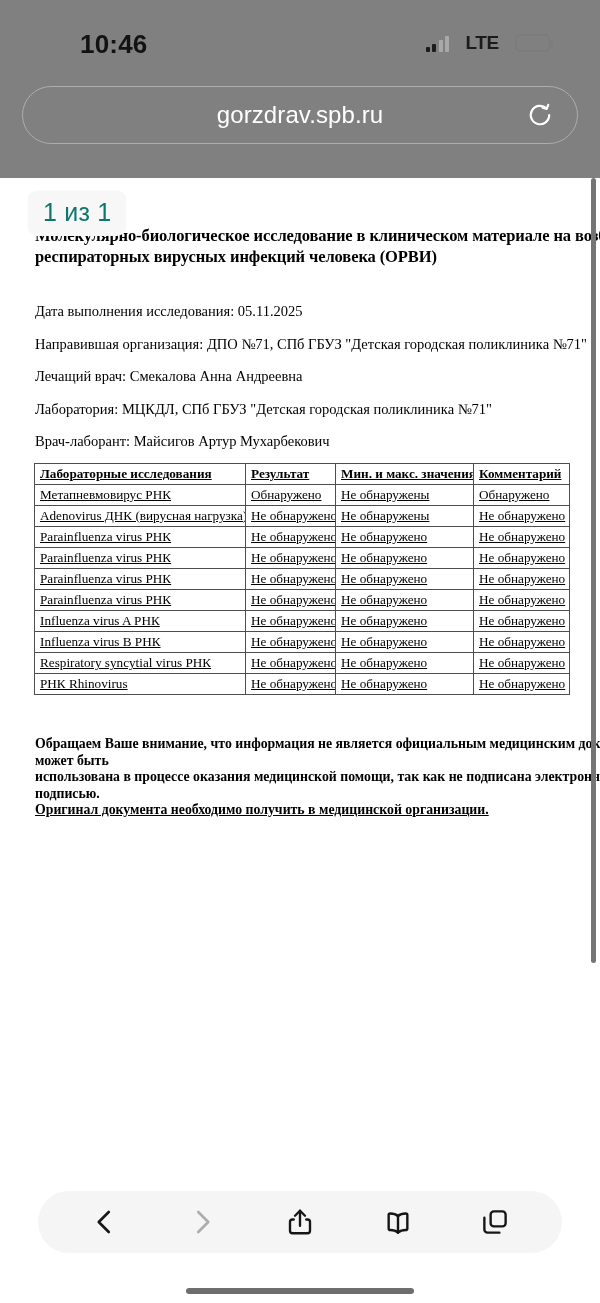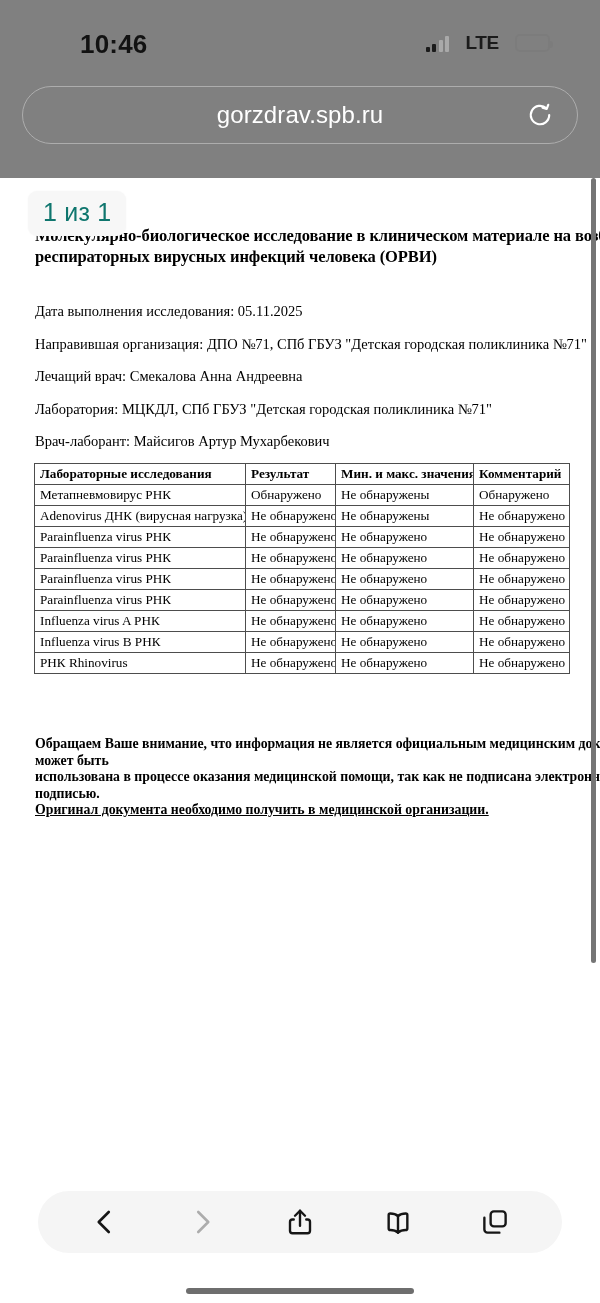--- a/index.html
+++ b/index.html
@@ -204,20 +204,21 @@
 
   
   .results-table {
     position: absolute;
     left: 34px;
     top: 285px;
     width: 535px;
     border-collapse: collapse;
     font-family: "Liberation Serif", serif;
     table-layout: fixed;
+    text-decoration: underline;
   }
   .results-table th,
   .results-table td {
     border: 1px solid #4d4d4d;
     font-size: 13.2px;
     line-height: 14px;
     padding: 3px 4px 3px 5px;
     text-align: left;
     color: #000;
     white-space: nowrap;
@@ -412,20 +413,26 @@
             <td>Не обнаружено</td>
             <td>Не обнаружено</td>
           </tr>
           <tr>
             <td>Influenza virus B РНК</td>
             <td>Не обнаружено</td>
             <td>Не обнаружено</td>
             <td>Не обнаружено</td>
           </tr>
           <tr>
+            <td>Respiratory syncytial virus РНК</td>
+            <td>Не обнаружено</td>
+            <td>Не обнаружено</td>
+            <td>Не обнаружено</td>
+          </tr>
+          <tr>
             <td>РНК Rhinovirus</td>
             <td>Не обнаружено</td>
             <td>Не обнаружено</td>
             <td>Не обнаружено</td>
           </tr>
         </tbody>
       </table>
 
       <div class="notice">
         <div>Обращаем Ваше внимание, что информация не является официальным медицинским документом и не может быть</div>

